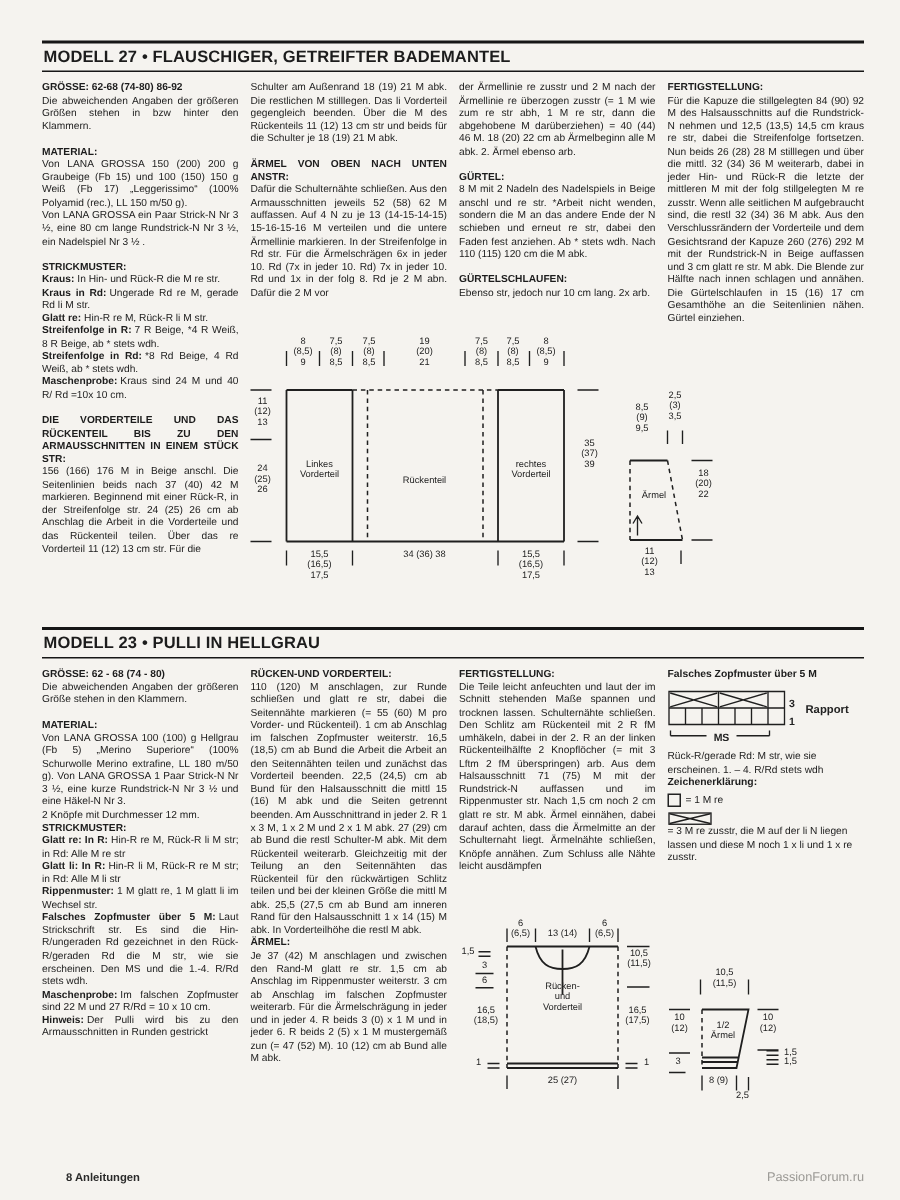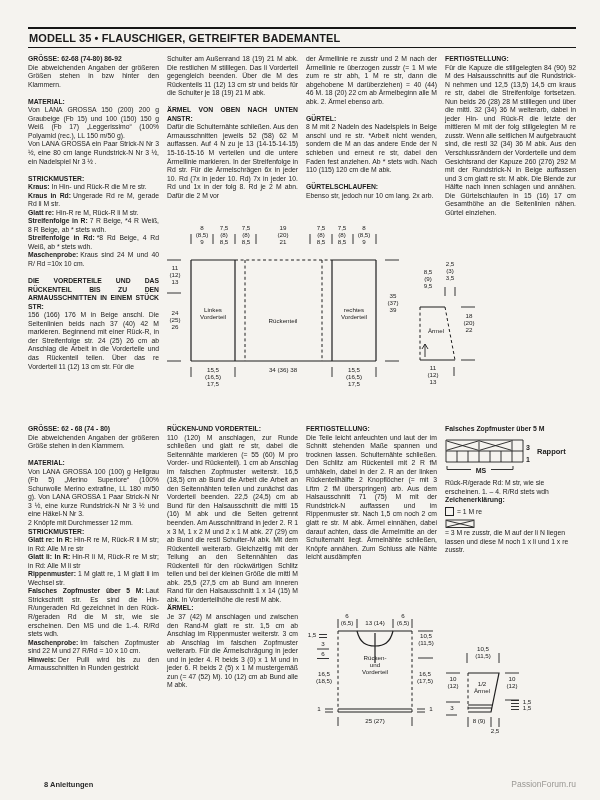--- a/index.html
+++ b/index.html
@@ -32,21 +32,21 @@
   .footer-left { font-size:7.5px; font-weight:bold; color:#2a2a2a; }
   .footer-right { font-size:8.5px; color:#9a9894;text-align:right; }
   svg text { font-family:"Liberation Sans", sans-serif; fill:#222; }
 </style>
 </head>
 <body>
 
 <div class="page">
 
   <div class="sec" style="top:27px; height:390px;">
-    <div class="sec-header">MODELL 35 • FLAUSCHIGER, GETREIFTER BADEMANTEL</div>
+    <div class="sec-header">MODELL 27 • FLAUSCHIGER, GETREIFTER BADEMANTEL</div>
     <div class="cols">
       <div class="col">
         <div>
 
         <p><b>GRÖSSE: 62-68 (74-80) 86-92</b></p>
             <p><span>Die abweichenden Angaben der größeren Größen stehen in bzw hinter den Klammern.</span></p>
             <p class="gap"><b>MATERIAL:</b></p>
             <p><span>Von LANA GROSSA 150 (200) 200 g Graubeige (Fb 15) und 100 (150) 150 g Weiß (Fb 17) „Leggerissimo“ (100% Polyamid (rec.), LL 150 m/50 g).</span></p>
             <p><span>Von LANA GROSSA ein Paar Strick-N Nr 3 ½, eine 80 cm lange Rundstrick-N Nr 3 ½, ein Nadelspiel Nr 3 ½ .</span></p>
             <p class="gap"><b>STRICKMUSTER:</b></p>
@@ -145,20 +145,21 @@
 (20)
 22</div>
       <div class="lbl" style="left:267px; top:140px;">11
 (12)
 13</div>
       <div class="lbl" style="left:270px; top:103px;">Ärmel</div>
     </div>
   </div>
 
   <div class="sec" style="top:418px; height:355px;">
+    <div class="sec-header">MODELL 23 • PULLI IN HELLGRAU</div>
     <div class="cols">
       <div class="col">
         <div>
 
         <p><b>GRÖSSE: 62 - 68 (74 - 80)</b></p>
             <p><span>Die abweichenden Angaben der größeren Größe stehen in den Klammern.</span></p>
             <p class="gap"><b>MATERIAL:</b></p>
             <p><span>Von LANA GROSSA 100 (100) g Hellgrau (Fb 5) „Merino Superiore“ (100% Schurwolle Merino extrafine, LL 180 m/50 g). Von LANA GROSSA 1 Paar Strick-N Nr 3 ½, eine kurze Rundstrick-N Nr 3 ½ und eine Häkel-N Nr 3.</span></p>
             <p><span>2 Knöpfe mit Durchmesser 12 mm.</span></p>
             <p><b>STRICKMUSTER:</b></p>

